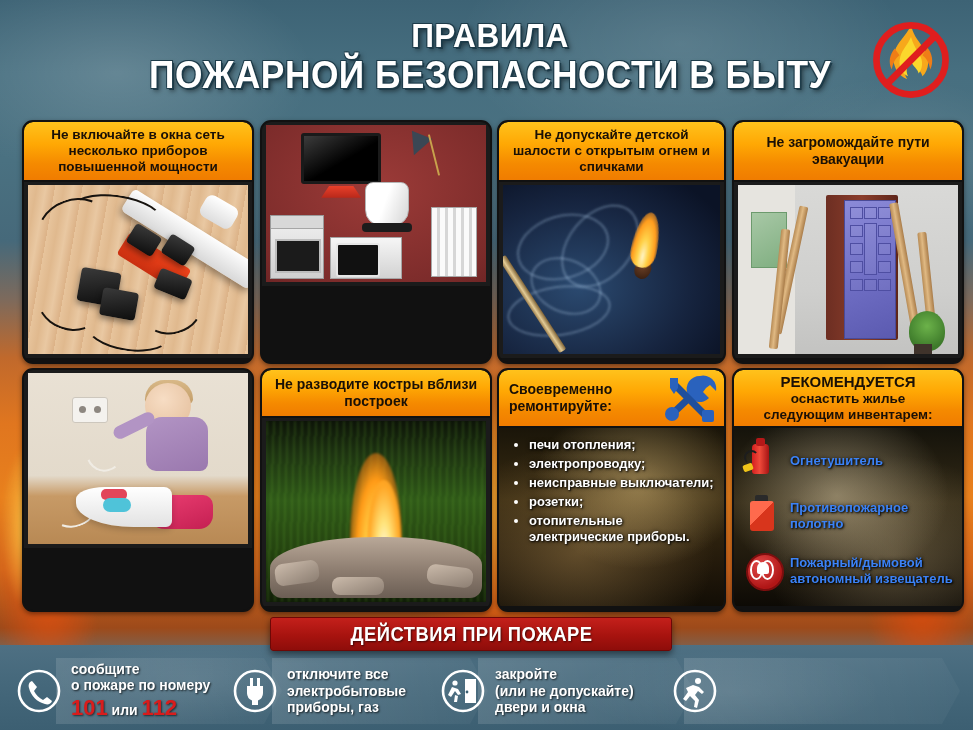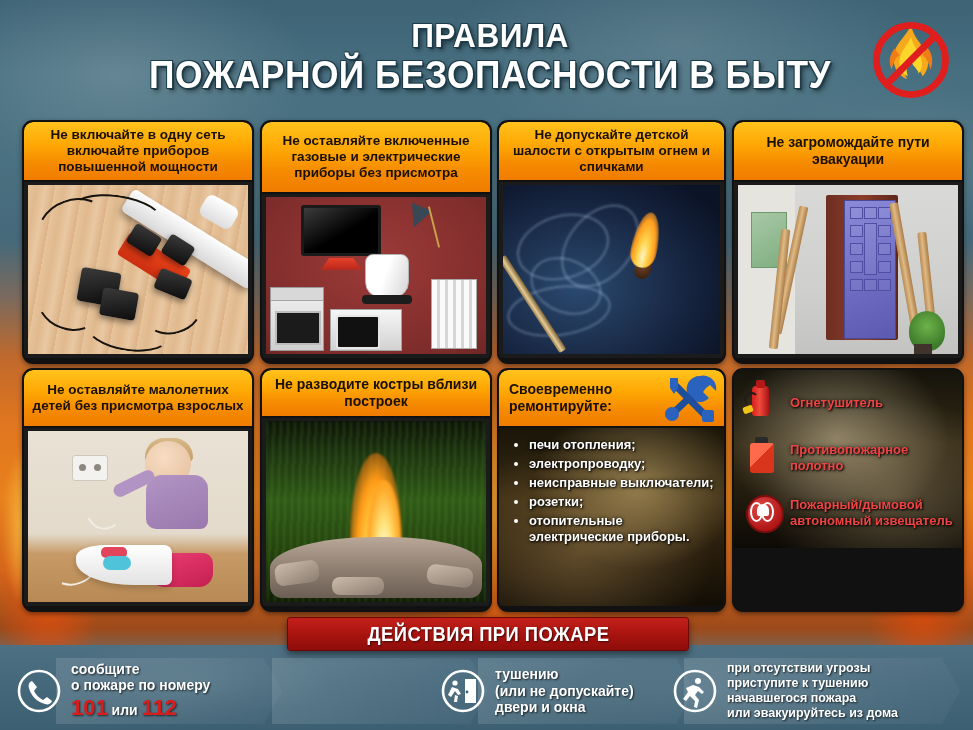--- a/index.html
+++ b/index.html
@@ -194,21 +194,21 @@
   
   .bullets{position:relative;z-index:2;padding:9px 8px 6px 14px;color:#fff;
      font-weight:bold;font-size:13px;line-height:1.3;
      text-shadow:1px 1px 2px rgba(0,0,0,.95), 0 0 4px rgba(0,0,0,.8);}
   .bullets li{margin-bottom:2px;}
   .bullets ul{margin:0;padding-left:16px;}
 
   .inv-list{position:relative;z-index:2;padding:10px 8px 6px 8px;}
   .inv-row{display:flex;align-items:center;gap:8px;margin-bottom:9px;}
   .inv-ic{width:40px;flex:0 0 40px;height:46px;position:relative;}
-  .inv-tx{color:#ef4444;font-weight:bold;font-size:13px;line-height:1.2;
+  .inv-tx{color:#3b82f6;font-weight:bold;font-size:13px;line-height:1.2;
      text-shadow:1px 1px 2px rgba(0,0,0,.95), 0 0 4px rgba(0,0,0,.8);}
 
   
   .ext-body{position:absolute;left:10px;top:6px;width:17px;height:30px;
      background:linear-gradient(90deg,#d31f1f,#f04a3a 45%,#a61414);border-radius:4px 4px 3px 3px;}
   .ext-top{position:absolute;left:14px;top:0px;width:9px;height:8px;background:#b51818;border-radius:2px;}
   .ext-hose{position:absolute;left:2px;top:12px;width:11px;height:11px;border:2px solid #1d1d1d;
      border-radius:50%;border-color:#1d1d1d transparent transparent #1d1d1d;}
   .ext-noz{position:absolute;left:1px;top:26px;width:10px;height:7px;background:#f0c419;border-radius:2px;transform:rotate(-20deg);}
   
@@ -218,21 +218,21 @@
      border-radius:6px 6px 2px 2px;}
   .det-wave{position:absolute;top:12px;width:9px;height:16px;border:2px solid #fff;border-radius:50%;}
   
   .bl-body{position:absolute;left:8px;top:8px;width:24px;height:30px;
      background:linear-gradient(135deg,#ff6a4d 45%,#d8351c 46%);border-radius:3px;}
   .bl-tab{position:absolute;left:13px;top:2px;width:13px;height:8px;background:#2a2a2a;border-radius:2px 2px 0 0;}
   
   .tools{position:relative;width:62px;height:54px;}
 
   
-  .banner{position:absolute;left:287px;top:617px;width:400px;height:32px;
+  .banner{position:absolute;left:270px;top:617px;width:400px;height:32px;
     background:linear-gradient(180deg,#c4201b 0%,#a7130f 55%,#8e0d0a 100%);
     border:1px solid #6d0806;border-radius:3px;
     display:flex;align-items:center;justify-content:center;
     box-shadow:0 3px 7px rgba(0,0,0,.5);}
   .banner span{color:#fff;font-weight:bold;font-size:20px;letter-spacing:.5px;
     transform:scaleX(.92);text-shadow:1px 1px 2px rgba(0,0,0,.6);}
 
   
   .foot-item{position:absolute;top:655px;height:72px;display:flex;align-items:center;}
   .foot-chev{position:absolute;top:658px;height:66px;
@@ -271,21 +271,21 @@
           <path d="M33 38 C28 44 26 52 30 60 C31 53 34 48 38 45 Z" fill="#ef7d17"></path>
           <path d="M67 37 C72 43 74 52 70 60 C69 53 66 48 62 45 Z" fill="#ef7d17"></path>
         </g>
         <circle cx="50" cy="50" r="36" fill="none" stroke="#e01e1e" stroke-width="7"></circle>
         <line x1="25" y1="75" x2="75" y2="25" stroke="#e01e1e" stroke-width="7"></line>
       </svg>
     </div>
   </div>
 
   <div class="card" style="left:22px;top:120px;width:228px;height:240px;">
-    <div class="card-head" style="height:60px;font-size:13.5px;">Не включайте в одну сеть включайте приборов повышенной мощности</div>
+    <div class="card-head" style="height:60px;font-size:13.5px;">Не включайте в окна сеть несколько приборов повышенной мощности</div>
     <div class="card-body" style="height:176px;">
       <div class="photo-inner">
         <div class="ph-wood"></div>
         <div class="strip"></div>
         <div class="strip-red"></div>
         <div class="plugblk" style="left:46%;top:26%;width:30px;height:22px;transform:rotate(32deg);"></div>
         <div class="plugblk" style="left:62%;top:32%;width:28px;height:22px;transform:rotate(32deg);"></div>
         <div class="plugblk" style="left:23%;top:50%;width:40px;height:34px;transform:rotate(10deg);"></div>
         <div class="plugblk" style="left:33%;top:62%;width:36px;height:28px;transform:rotate(10deg);"></div>
         <div class="plugblk" style="left:58%;top:52%;width:34px;height:22px;transform:rotate(22deg);"></div>
@@ -293,21 +293,20 @@
         <div class="wire" style="left:4%;top:8%;width:70px;height:56px;transform:rotate(-20deg);"></div>
         <div class="wire" style="left:18%;top:6%;width:92px;height:40px;transform:rotate(8deg);"></div>
         <div class="wire" style="left:4%;top:56%;width:60px;height:46px;transform:rotate(200deg);"></div>
         <div class="wire" style="left:26%;top:72%;width:84px;height:40px;transform:rotate(188deg);"></div>
         <div class="wire" style="left:52%;top:60%;width:56px;height:44px;transform:rotate(165deg);"></div>
       </div>
     </div>
   </div>
 
   <div class="card" style="left:260px;top:120px;width:228px;height:240px;">
-    <div class="card-head" style="height:72px;font-size:13.5px;">Не оставляйте включенные газовые и электрические приборы без присмотра</div>
     <div class="card-body" style="height:164px;">
       <div class="photo-inner">
         <div class="ph-red"></div>
         <div class="app" style="left:16%;top:5%;">
           <div class="tv-screen"></div>
             <div class="tv-stand"></div>
         </div>
         <div class="app" style="left:64%;top:6%;display:flex;align-items:flex-start;">
           <div class="lamp-shade"></div>
             <div class="lamp-arm" style="margin-left:4px;"></div>
@@ -378,21 +377,20 @@
         <div class="plank" style="left:17%;top:26%;width:9px;height:120px;transform:rotate(6deg);"></div>
         <div class="plank" style="right:22%;top:10%;width:9px;height:138px;transform:rotate(-10deg);"></div>
         <div class="plank" style="right:12%;top:28%;width:9px;height:110px;transform:rotate(-6deg);"></div>
         <div class="bush"></div>
           <div class="pot"></div>
       </div>
     </div>
   </div>
 
   <div class="card" style="left:22px;top:368px;width:228px;height:240px;">
-    <div class="card-head" style="height:58px;font-size:13.5px;">Не оставляйте малолетних детей без присмотра взрослых</div>
     <div class="card-body" style="height:178px;">
       <div class="photo-inner">
         <div class="ph-room"></div>
         <div class="socket">
             <i style="left:6px"></i>
             <i style="right:6px"></i>
           </div>
         <div class="cord" style="left:26%;top:24%;width:40px;height:54px;transform:rotate(14deg);"></div>
         <div class="cord" style="left:10%;bottom:10%;width:44px;height:34px;transform:rotate(-20deg);"></div>
         <div class="child-hair"></div>
@@ -454,20 +452,25 @@
         <div class="emb" style="left:52%;bottom:20%;width:9px;height:6px;"></div>
         <div class="stones"></div>
         <div class="stone" style="left:4%;bottom:10%;width:44px;height:22px;transform:rotate(-8deg);"></div>
         <div class="stone" style="left:30%;bottom:4%;width:52px;height:18px;"></div>
         <div class="stone" style="right:6%;bottom:9%;width:46px;height:20px;transform:rotate(7deg);"></div>
       </div>
     </div>
   </div>
 
   <div class="card" style="left:732px;top:368px;width:228px;height:240px;">
+    <div class="card-head" style="height:58px;font-size:13.5px;flex-direction:column;">
+      <div style="font-size:15px;">РЕКОМЕНДУЕТСЯ</div>
+      <div>оснастить жилье</div>
+      <div>следующим инвентарем:</div>
+    </div>
     <div class="card-body" style="height:178px;">
       <div class="ph-smokegray"></div>
       <div class="inv-list">
         <div class="inv-row">
           <span class="inv-ic">
             <span class="ext-body"></span>
               <span class="ext-top"></span>
             <span class="ext-hose"></span>
               <span class="ext-noz"></span>
           </span>
@@ -513,48 +516,57 @@
       <div>сообщите</div>
       <div>о пожаре по номеру</div>
       <div style="margin-top:1px;">
         <span class="big">101</span>
         <span style="font-size:14px;">или</span>
         <span class="big">112</span>
       </div>
     </span>
   </div>
 
+  <div class="foot-item" style="left:232px;width:250px;">
+    <span class="foot-ic">
+      <svg viewBox="0 0 46 46" width="46" height="46">
+        <circle cx="23" cy="23" r="20" fill="none" stroke="#fff" stroke-width="2.6"></circle>
+        <rect x="18" y="10" width="3" height="8" fill="#fff"></rect>
+        <rect x="25" y="10" width="3" height="8" fill="#fff"></rect>
+        <path d="M15 18 h16 v7 a8 8 0 0 1 -5 7.5 V37 h-6 v-4.5 A8 8 0 0 1 15 25 z" fill="#fff"></path>
+      </svg>
+    </span>
+    <span class="foot-tx">
+      <div>отключите все</div>
+      <div>электробытовые</div>
+      <div>приборы, газ</div>
+    </span>
+  </div>
 
   <div class="foot-item" style="left:440px;width:250px;">
     <span class="foot-ic">
       <svg viewBox="0 0 46 46" width="46" height="46">
         <circle cx="23" cy="23" r="20" fill="none" stroke="#fff" stroke-width="2.6"></circle>
         <rect x="25" y="11" width="11" height="24" fill="#fff"></rect>
         <circle cx="27" cy="24" r="1.4" fill="#3a5f72"></circle>
         <circle cx="15" cy="15" r="2.6" fill="#fff"></circle>
         <path d="M12 19 l6 2 l3 5 l-3 1 l-3 -4 l-4 6 l-3 -2 z" fill="#fff"></path>
         <path d="M15 27 l-1 7 h3 l1 -6 z" fill="#fff"></path>
       </svg>
     </span>
     <span class="foot-tx">
-      <div>тушению</div>
+      <div>закройте</div>
       <div>(или не допускайте)</div>
       <div>двери и окна</div>
     </span>
   </div>
 
   <div class="foot-item" style="left:672px;width:296px;">
     <span class="foot-ic">
       <svg viewBox="0 0 46 46" width="46" height="46">
         <circle cx="23" cy="23" r="20" fill="none" stroke="#fff" stroke-width="2.6"></circle>
         <circle cx="26" cy="13" r="3" fill="#fff"></circle>
         <path d="M14 20 l7 -3 l6 2 l5 5 l-2 2 l-4 -3 l-3 4 l4 5 l-2 8 l-3 -1 l1 -6 l-5 -5 l-4 5 l-3 -2 l5 -7 z" fill="#fff"></path>
       </svg>
     </span>
-    <span class="foot-tx">
-      <div class="sm">при отсутствии угрозы</div>
-      <div class="sm">приступите к тушению</div>
-      <div class="sm">начавшегося пожара</div>
-      <div class="sm">или эвакуируйтесь из дома</div>
-    </span>
   </div>
 
 </div>
 
 </body></html>

